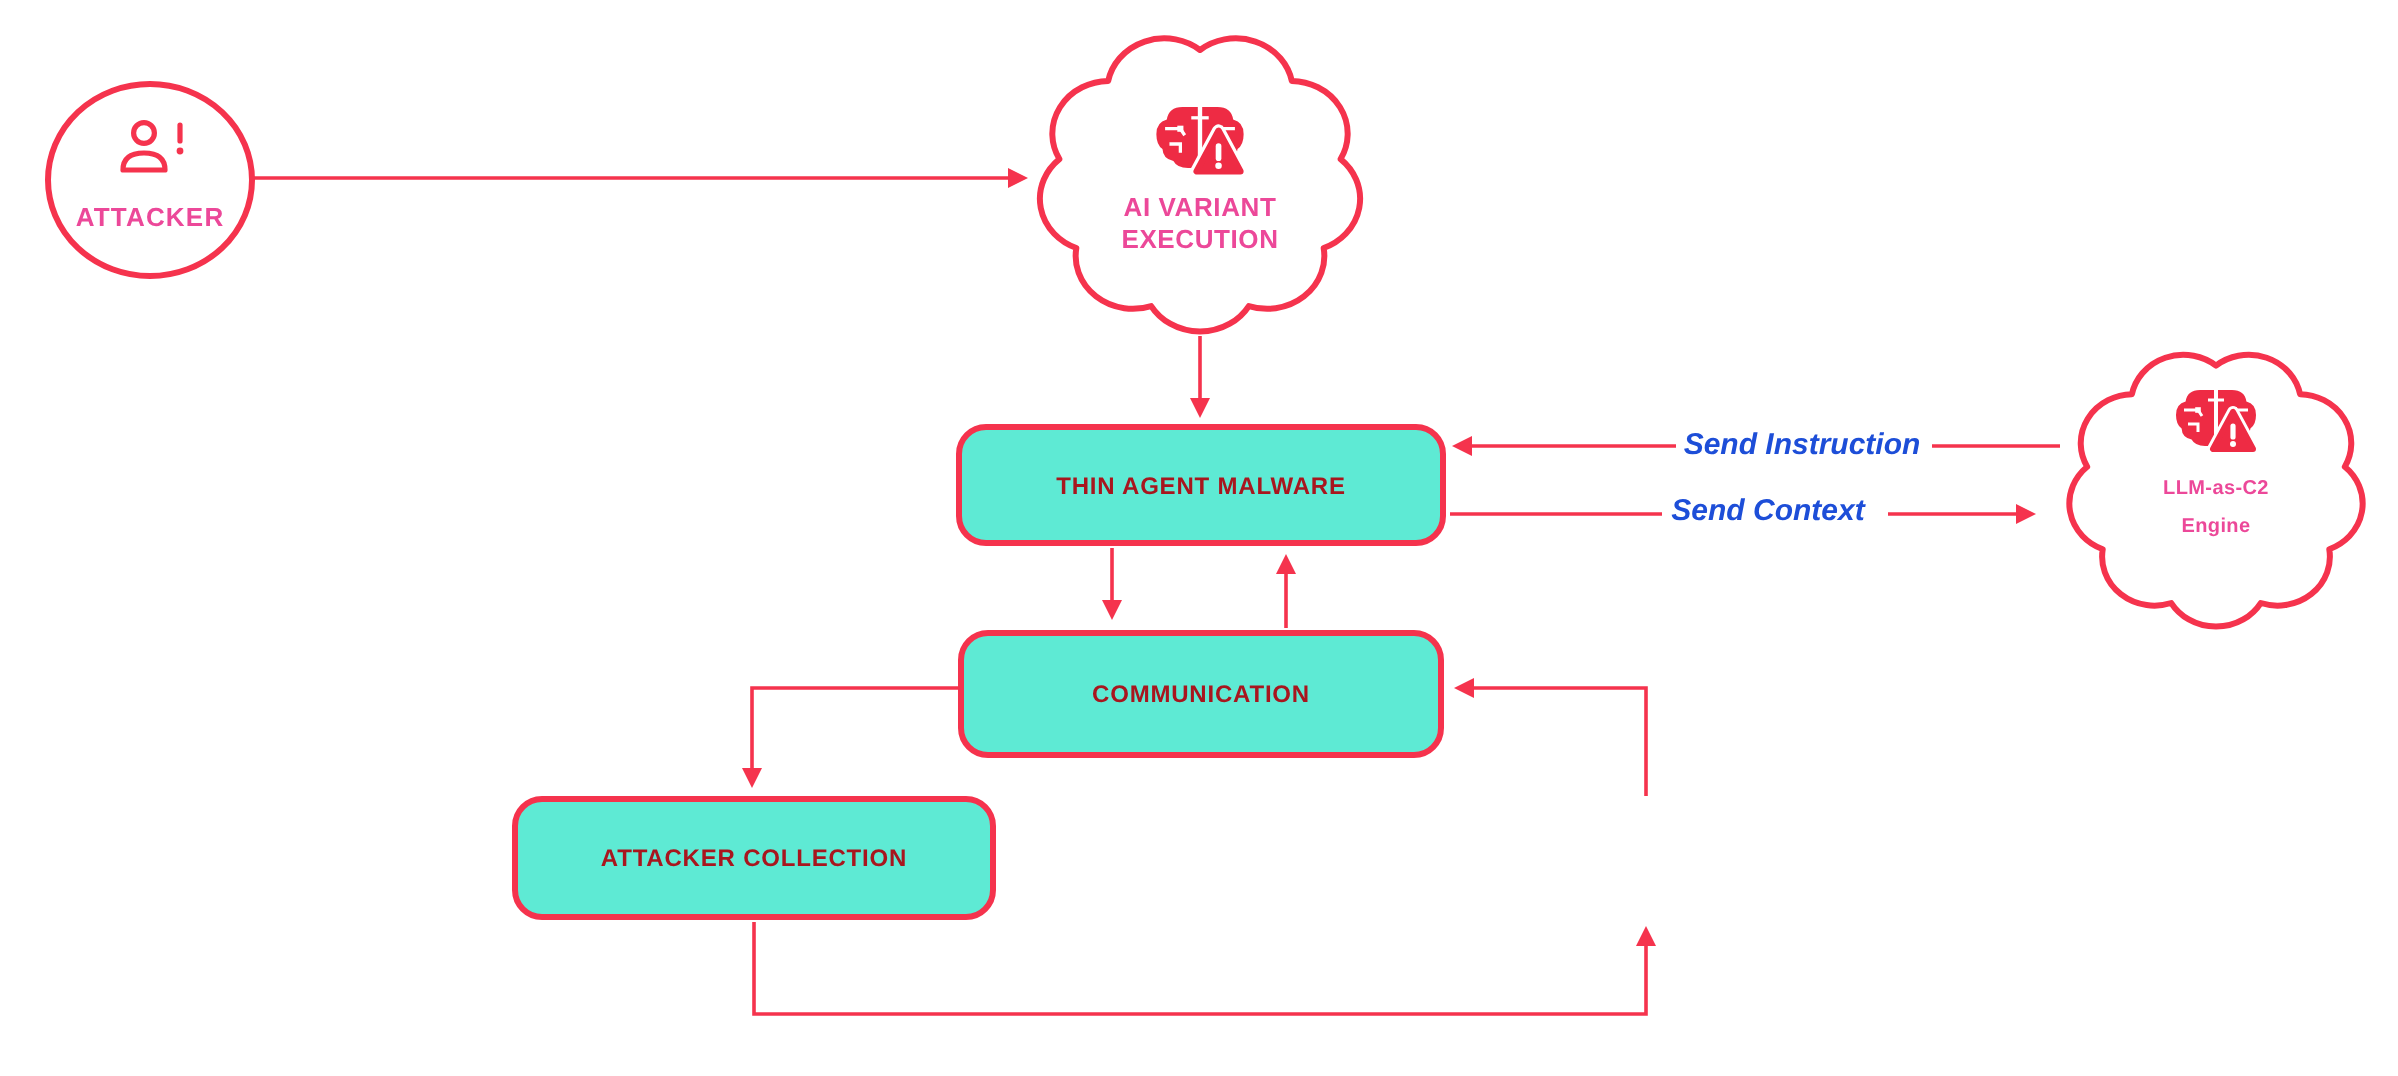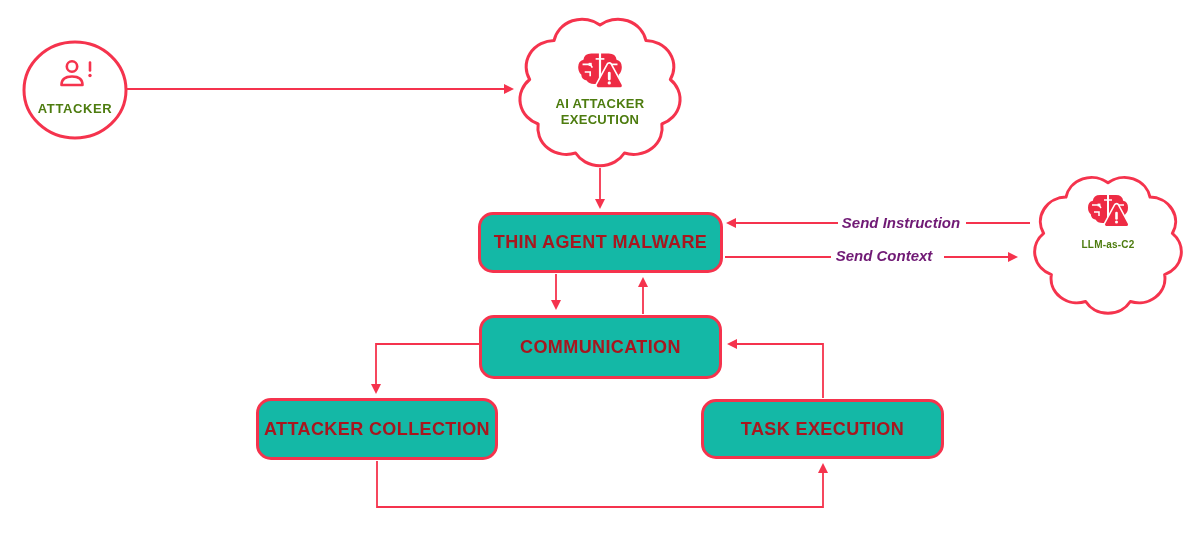--- a/index.html
+++ b/index.html
@@ -2,35 +2,35 @@
 <html><head>
 <meta charset="utf-8">
 <style>
   html,body{margin:0;padding:0;background:#ffffff;}
   .stage{
     position:relative;width:1199px;height:538px;background:#ffffff;overflow:hidden;
     font-family:"Liberation Sans", sans-serif;
   }
   .stage svg.wires{position:absolute;left:0;top:0;}
   .node-box{
-    position:absolute;box-sizing:border-box;background:#14b8a6;
+    position:absolute;box-sizing:border-box;background:#5eead4;
     border:3px solid #F5334D;border-radius:15px;
     display:flex;align-items:center;justify-content:center;
-    font-weight:bold;font-size:18px;letter-spacing:.4px;color:#A8161E;
+    font-weight:bold;font-size:12px;letter-spacing:.4px;color:#A8161E;
     white-space:nowrap;
   }
   .free-label{
-    position:absolute;text-align:center;color:#4d7c0f;font-weight:bold;
+    position:absolute;text-align:center;color:#ec4899;font-weight:bold;
     white-space:nowrap;
   }
   .attacker-label{font-size:13px;letter-spacing:.6px;}
   .cloud-label{font-size:13px;line-height:16px;letter-spacing:.3px;}
   .cloud-label-mixed{font-size:10px;line-height:19px;letter-spacing:.2px;}
   .edge-label{
-    position:absolute;text-align:center;color:#701a75;
+    position:absolute;text-align:center;color:#1d4ed8;
     font-style:italic;font-weight:600;font-size:15px;white-space:nowrap;
   }
   .icon-abs{position:absolute;}
 </style>
 </head>
 <body>
 
 <div class="stage">
 
   <svg class="wires" width="1199" height="538" viewBox="0 0 1199 538">
@@ -107,41 +107,39 @@
     <rect x="29.6" y="11.6" width="2.8" height="2.8" fill="#ffffff"></rect>
     <path d="M30.5,14 L20.5,32.5 L40.5,32.5 Z" fill="#ffffff" stroke="#ffffff" stroke-width="6" stroke-linejoin="round"></path>
     <path d="M30.5,14 L20.5,32.5 L40.5,32.5 Z" fill="#EE2B44" stroke="#EE2B44" stroke-width="3" stroke-linejoin="round"></path>
     <path d="M30.5,21 L30.5,26.5" stroke="#ffffff" stroke-width="2.6" stroke-linecap="round" fill="none"></path>
     <circle cx="30.5" cy="30" r="1.5" fill="#ffffff"></circle>
   </svg>
 
   <div class="free-label attacker-label" style="left:15px;top:101px;width:120px;">ATTACKER</div>
 
   <div class="free-label cloud-label" style="left:530px;top:96px;width:140px;">
-    <div>AI ATTACKER</div>
+    <div>AI VARIANT</div>
     <div>EXECUTION</div>
   </div>
 
   <div class="free-label cloud-label-mixed" style="left:1038px;top:235px;width:140px;">
     <div>LLM-as-C2</div>
+    <div>Engine</div>
   </div>
 
   <div class="node-box" style="left:478px;top:212px;width:245px;height:61px;">
     <span>THIN AGENT MALWARE</span>
   </div>
 
   <div class="node-box" style="left:479px;top:315px;width:243px;height:64px;">
     <span>COMMUNICATION</span>
   </div>
 
   <div class="node-box" style="left:256px;top:398px;width:242px;height:62px;">
     <span>ATTACKER COLLECTION</span>
   </div>
 
-  <div class="node-box" style="left:701px;top:399px;width:243px;height:60px;">
-    <span>TASK EXECUTION</span>
-  </div>
 
   <div class="edge-label" style="left:836px;top:214px;width:130px;">Send Instruction</div>
 
   <div class="edge-label" style="left:824px;top:247px;width:120px;text-align:center;">Send Context</div>
 
 </div>
 
 </body></html>

